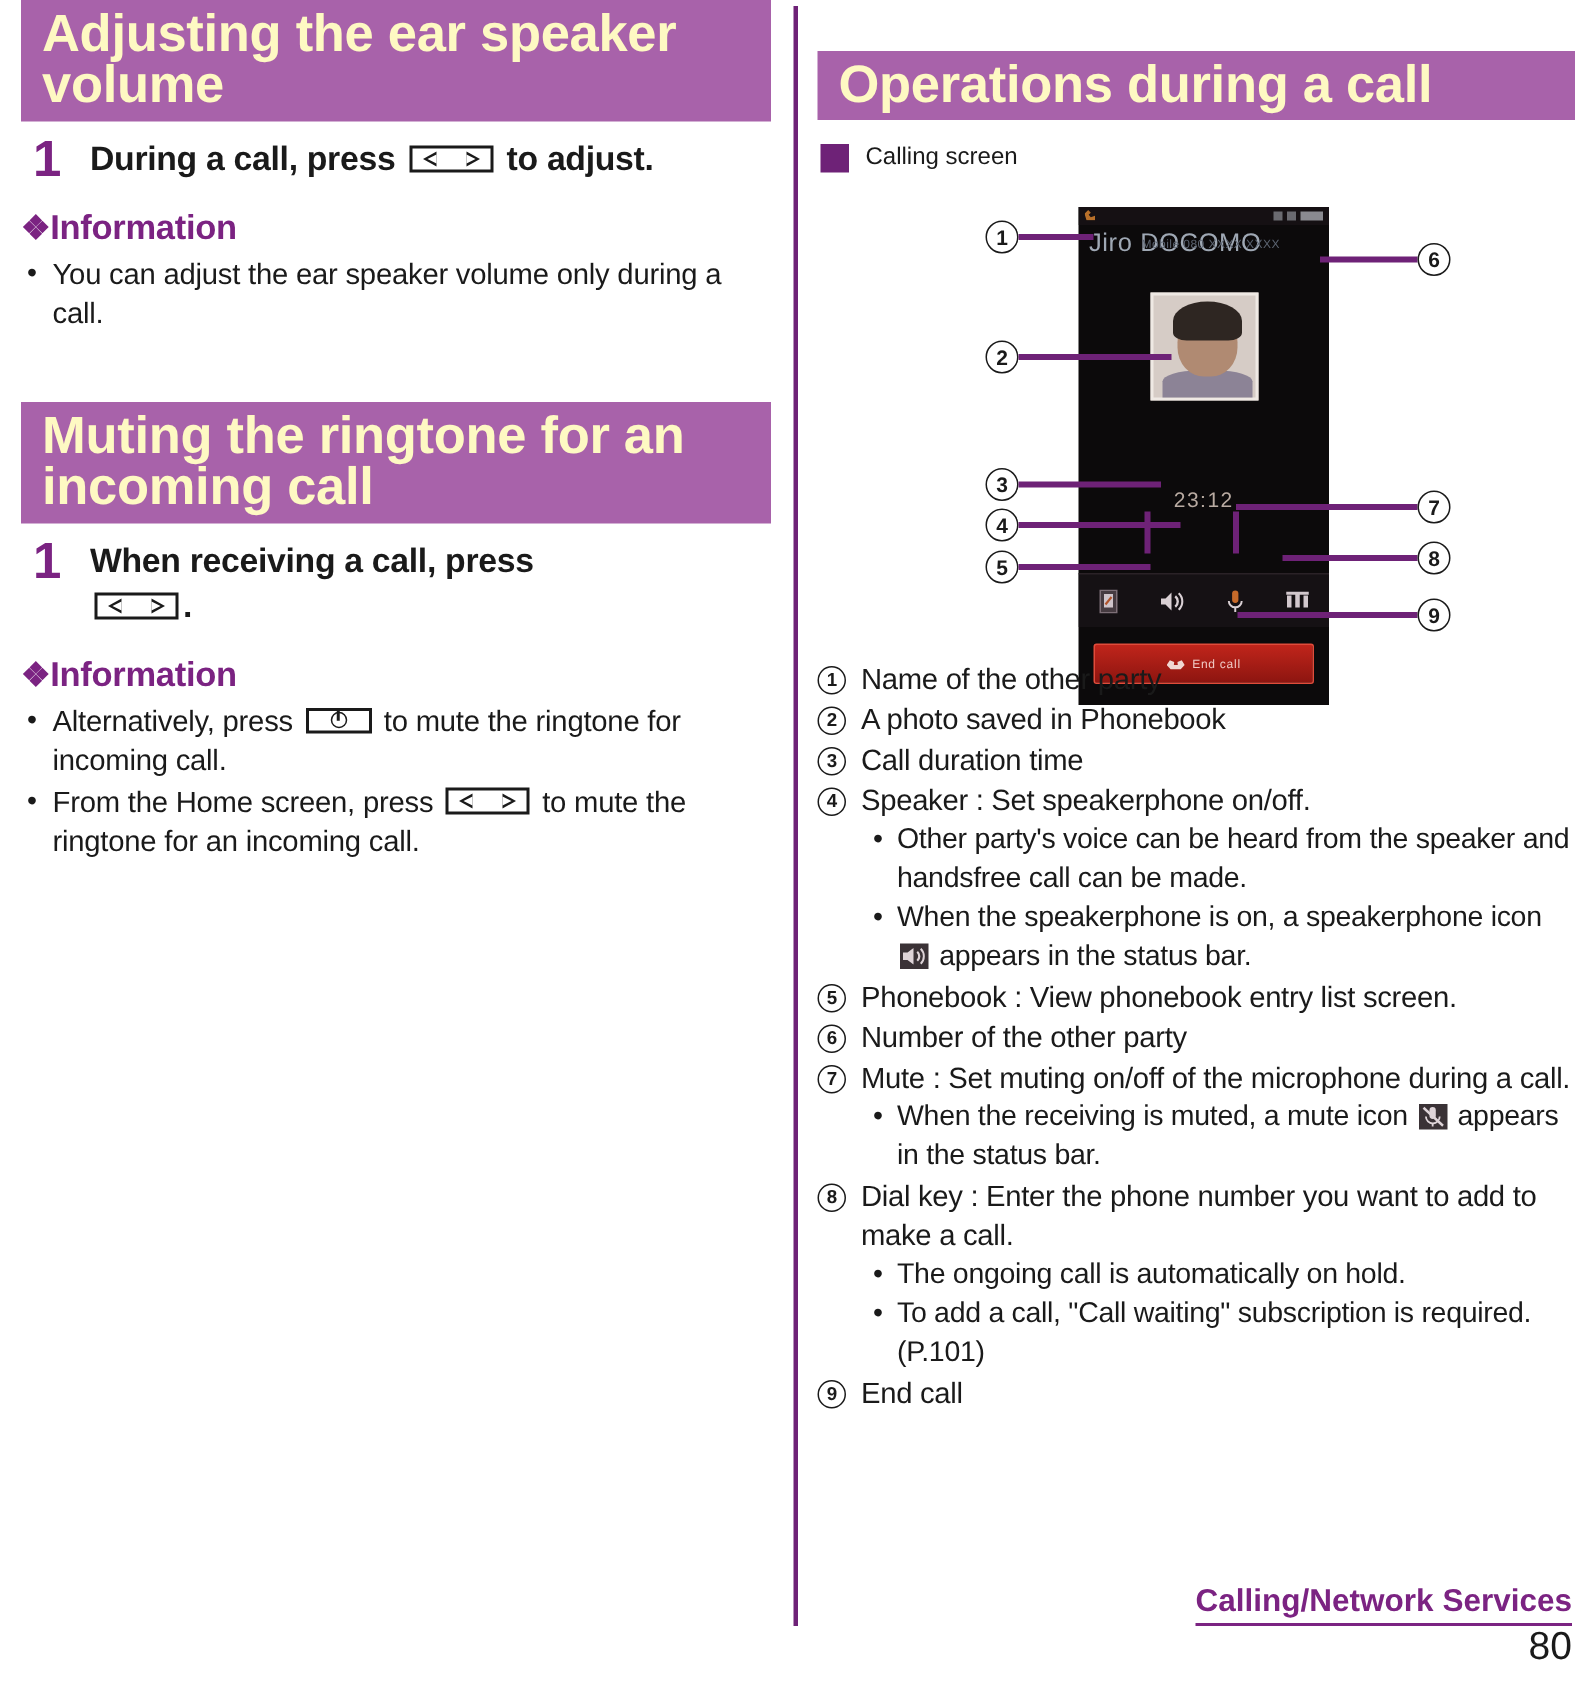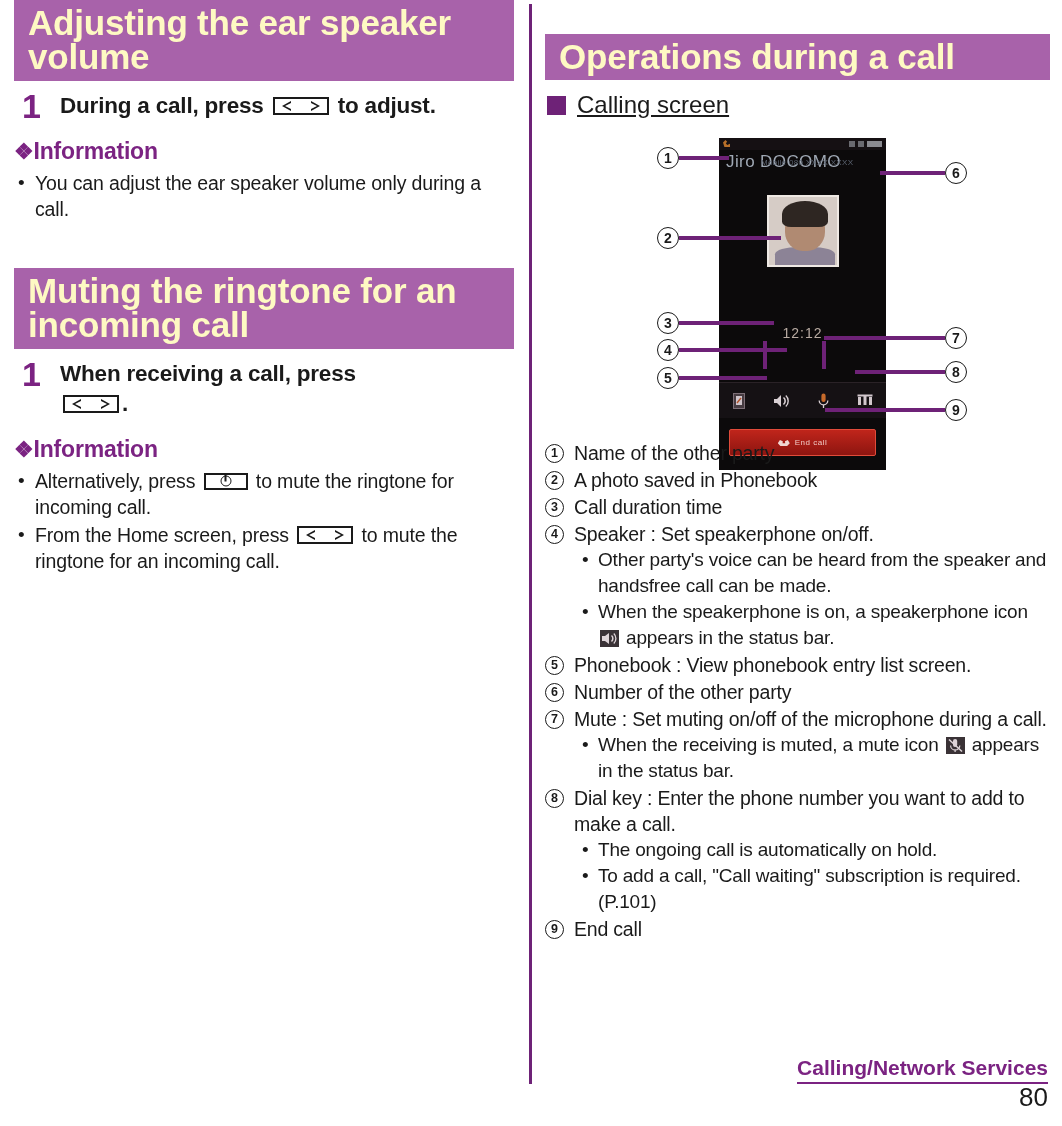--- a/index.html
+++ b/index.html
@@ -130,24 +130,23 @@
   ul.notes > li::before {
     content: "•";
     position: absolute; left: 4px; top: 0;
     font-size: 19px;
   }
 
   
   .sub-head {
     display: flex; align-items: center;
     margin-top: 9px;
-    font-size: 24px;
+    font-size: 16px;
     line-height: 32px;
     padding-left: 2px;
-    text-decoration: underline;
   }
   .sub-head .sq {
     width: 19px; height: 19px;
     background: #6E2277;
     margin-right: 11px;
   }
 
   
   .figure {
     position: relative;
@@ -401,21 +400,21 @@
           <span class="ic"></span>
           <span class="clk"></span>
         </div>
         <div class="ph-name">Jiro DOCOMO</div>
         <div class="ph-num">Mobile 080 XXXX XXXX</div>
         <div class="ph-photo">
           <span class="body"></span>
           <span class="face"></span>
           <span class="hair"></span>
         </div>
-        <div class="ph-timer">12:12</div>
+        <div class="ph-timer">23:12</div>
 
         <div class="ph-keys">
           <span class="kbtn">
             <svg width="15" height="16" viewBox="0 0 15 16">
               <rect x="1.5" y="0.5" width="11" height="15" fill="#463b41" stroke="#7d6f77"></rect>
               <rect x="4" y="3" width="6" height="9" fill="#cfc4ca"></rect>
               <path d="M5 10 L9 5" stroke="#b0522a" stroke-width="1.4"></path>
             </svg>
           </span>
           <span class="kbtn">

